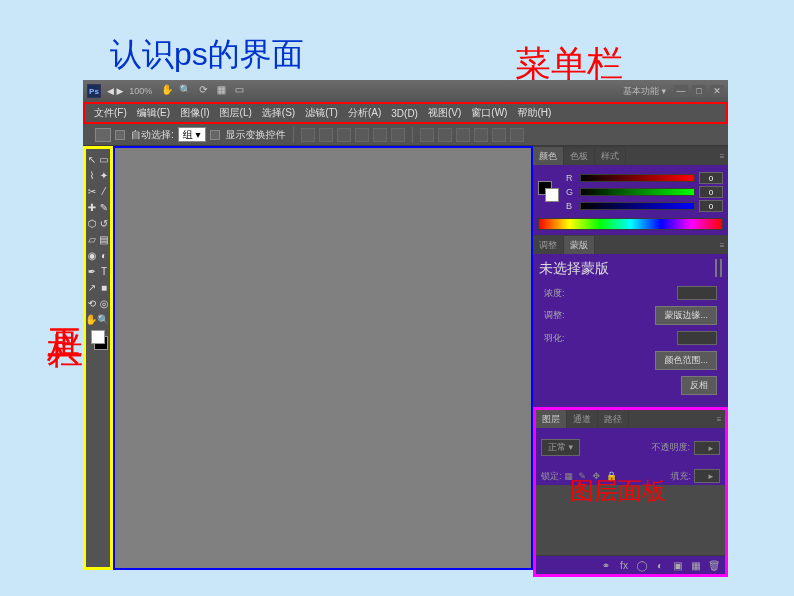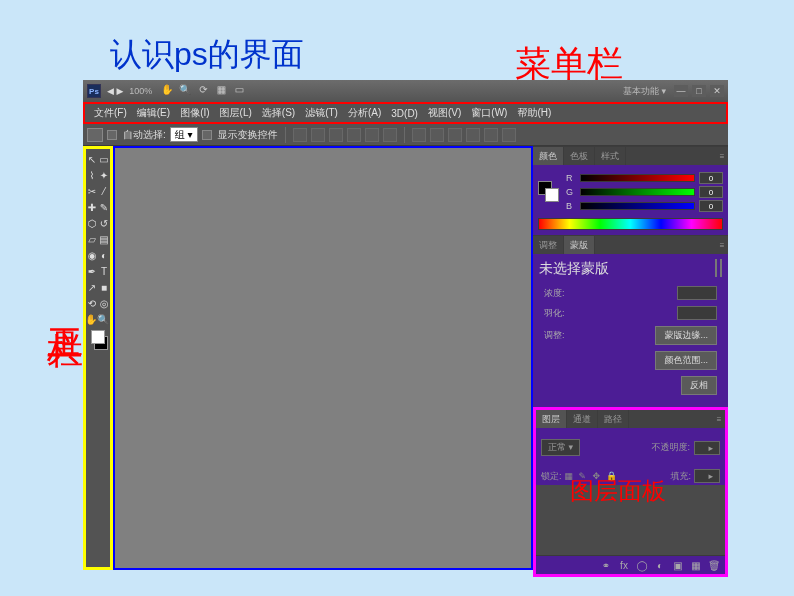--- a/index.html
+++ b/index.html
@@ -96,21 +96,21 @@
     .menu-item { padding: 0 5px; cursor:pointer; white-space:nowrap; }
     
     .ps-options {
       height: 22px;
       background: #535353;
       border-bottom: 1px solid #3a3a3a;
       display:flex;
       align-items:center;
       font-size:10px;
       color:#ddd;
-      padding:0 4px;
+      padding:0 12px;
       gap:4px;
     }
     .opt-sel { width:16px; height:14px; background:#666; border:1px solid #888; }
     .opt-check { width:10px; height:10px; border:1px solid #888; background:#666; display:inline-block; vertical-align:middle; margin-right:2px; }
     .opt-dd { display:inline-flex; align-items:center; padding:0 4px; height:15px; background:#fff; color:#000; font-size:10px; border:1px solid #888; }
     .opt-sep { width:1px; height:16px; background:#6a6a6a; margin:0 3px; }
     .opt-ic { width:14px; height:14px; background:#5a5a5a; border:1px solid #686868; }
     
     .ps-main {
       position:absolute;
@@ -355,26 +355,26 @@
         <div class="adj-body">
           <div class="mask-title">
             <span>未选择蒙版</span>
             <span><span class="mask-ic"></span><span class="mask-ic"></span></span>
           </div>
           <div class="adj-row">
             <span>浓度:</span>
             <div class="adj-input"></div>
           </div>
           <div class="adj-row">
+            <span>调整:</span>
+            <div class="adj-btn">蒙版边缘...</div>
+          </div>
+          <div class="adj-row">
             <span>羽化:</span>
             <div class="adj-input"></div>
-          </div>
-          <div class="adj-row">
-            <span>调整:</span>
-            <div class="adj-btn">蒙版边缘...</div>
           </div>
           <div class="adj-row" style="justify-content:flex-end">
             <div class="adj-btn">颜色范围...</div>
           </div>
           <div class="adj-row" style="justify-content:flex-end">
             <div class="adj-btn">反相</div>
           </div>
         </div>
       </div>
 

